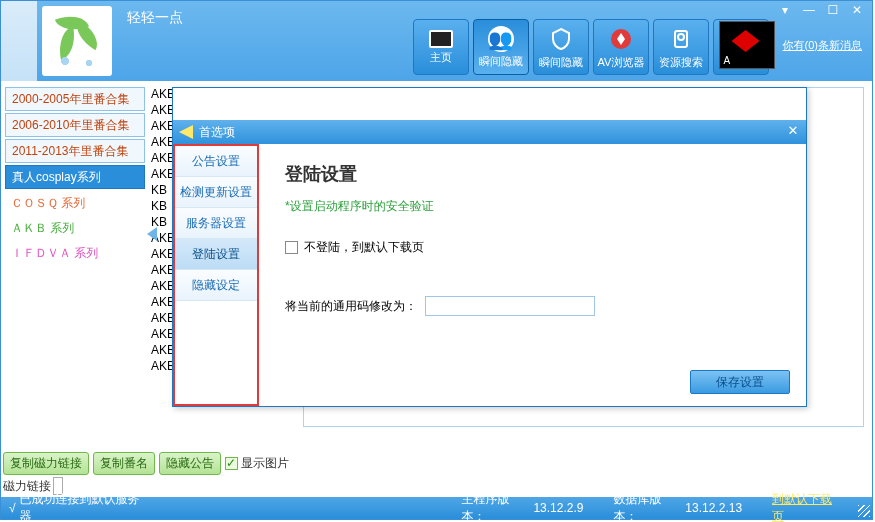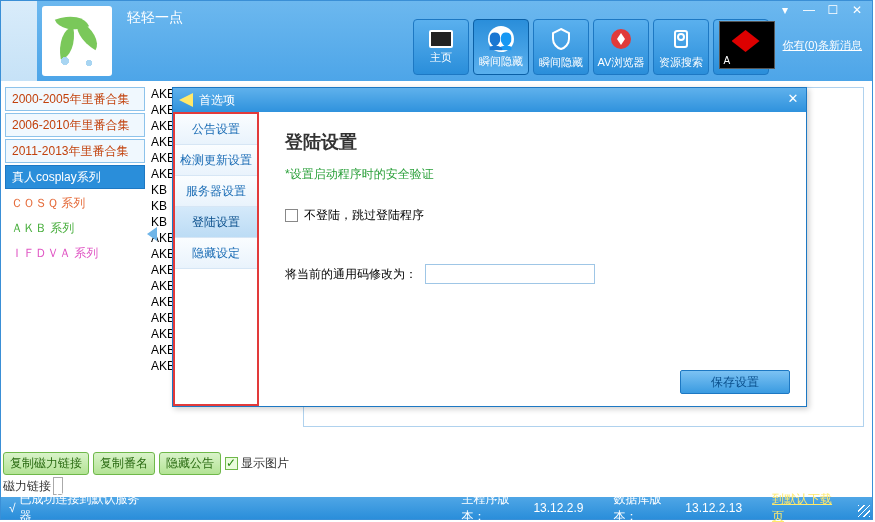--- a/index.html
+++ b/index.html
@@ -57,37 +57,37 @@
 .magnet-label { color: #333; }
 
 
 .status { position: absolute; left: 0; bottom: 0; right: 0; height: 22px; background: linear-gradient(#4fa6e6,#2a8eda); display: flex; align-items: center; color: #fff; font-size: 12px; padding: 0 8px; }
 .status .seg { margin-right: 30px; }
 .status .dl-link { margin-left: auto; color: #ffe96a; text-decoration: underline; margin-right: 20px; }
 .status .grip { position: absolute; right: 2px; bottom: 2px; width: 12px; height: 12px; background: repeating-linear-gradient(135deg, #fff 0 1px, transparent 1px 4px); }
 
 
 .dialog { position: absolute; left: 171px; top: 86px; width: 635px; height: 320px; border: 1px solid #1d78c3; background: #fff; box-shadow: 2px 2px 6px rgba(0,0,0,.2); display: flex; flex-direction: column; }
-.dlg-title { height: 24px; background: linear-gradient(#5fb1ec,#2f92dd); display: flex; align-items: center; color: #fff; font-size: 12px; padding: 0 6px; position: relative; }
+.dlg-title { height: 24px; background: linear-gradient(#5fb1ec,#2f92dd); display: flex; align-items: center; color: #fff; font-size: 12px; padding: 0 6px; position: relative; margin-top: 32px; }
 .dlg-title .back { width: 14px; height: 14px; background: #ffe96a; clip-path: polygon(100% 0, 100% 100%, 0 50%); margin-right: 6px; }
 .dlg-close { position: absolute; right: 4px; top: 3px; width: 18px; height: 16px; color: #fff; text-align: center; cursor: pointer; font-size: 13px; }
 .dlg-body { flex: 1; display: flex; }
 .dlg-nav { width: 86px; border: 2px solid #e23a3a; margin: 0; }
 .dlg-nav-item { height: 31px; border-bottom: 1px solid #d6e6f5; display: flex; align-items: center; justify-content: center; font-size: 12px; color: #1a6cb5; background: linear-gradient(#fafdff,#e9f3fc); cursor: pointer; text-align: right; }
 .dlg-nav-item.active { background: linear-gradient(#d4e9fa,#bcdcf5); color: #0a4f8c; }
 .dlg-content { flex: 1; padding: 18px 26px; position: relative; }
 .dlg-h { font-size: 18px; font-weight: bold; color: #333; margin-bottom: 12px; }
 .dlg-note { color: #2aa03a; font-size: 12px; margin-bottom: 24px; }
 .dlg-note::before { content:"*"; color:#2aa03a; }
 .chk-row { display: flex; align-items: center; gap: 6px; font-size: 12px; margin-bottom: 40px; }
 .chk-row .cbox { width: 13px; height: 13px; border: 1px solid #888; background: #fff; }
 .field-row { display: flex; align-items: center; gap: 8px; font-size: 12px; }
 .field-row input { width: 170px; height: 20px; border: 1px solid #9fc6e6; padding: 0 4px; }
 .dlg-footer { position: absolute; right: 16px; bottom: 12px; }
-.save-btn { width: 110px; height: 24px; background: linear-gradient(#7cc2f3,#3a9be1); border: 1px solid #1d78c3; color: #0a4f8c; font-size: 12px; cursor: pointer; border-radius: 2px; margin-top: 20px; }
+.save-btn { width: 100px; height: 24px; background: linear-gradient(#7cc2f3,#3a9be1); border: 1px solid #1d78c3; color: #0a4f8c; font-size: 12px; cursor: pointer; border-radius: 2px; margin-top: 20px; }
 </style>
 </head>
 <body>
 
 <div class="window">
 
   <div class="titlebar">
     <div class="logo-area">
       <div class="leaf l1"></div>
         <div class="leaf l2"></div>
@@ -229,21 +229,21 @@
         <div class="dlg-nav-item">检测更新设置</div>
         <div class="dlg-nav-item">服务器设置</div>
         <div class="dlg-nav-item active">登陆设置</div>
         <div class="dlg-nav-item">隐藏设定</div>
       </div>
       <div class="dlg-content">
         <div class="dlg-h">登陆设置</div>
         <div class="dlg-note">设置启动程序时的安全验证</div>
         <div class="chk-row">
           <div class="cbox"></div>
-          <span>不登陆，跳过登陆程序</span>
+          <span>不登陆，到默认下载页</span>
         </div>
         <div class="field-row">
           <span>将当前的通用码修改为：</span>
           <input type="text" style="">
         </div>
         <div class="dlg-footer">
           <button class="save-btn">保存设置</button>
         </div>
       </div>
     </div>

